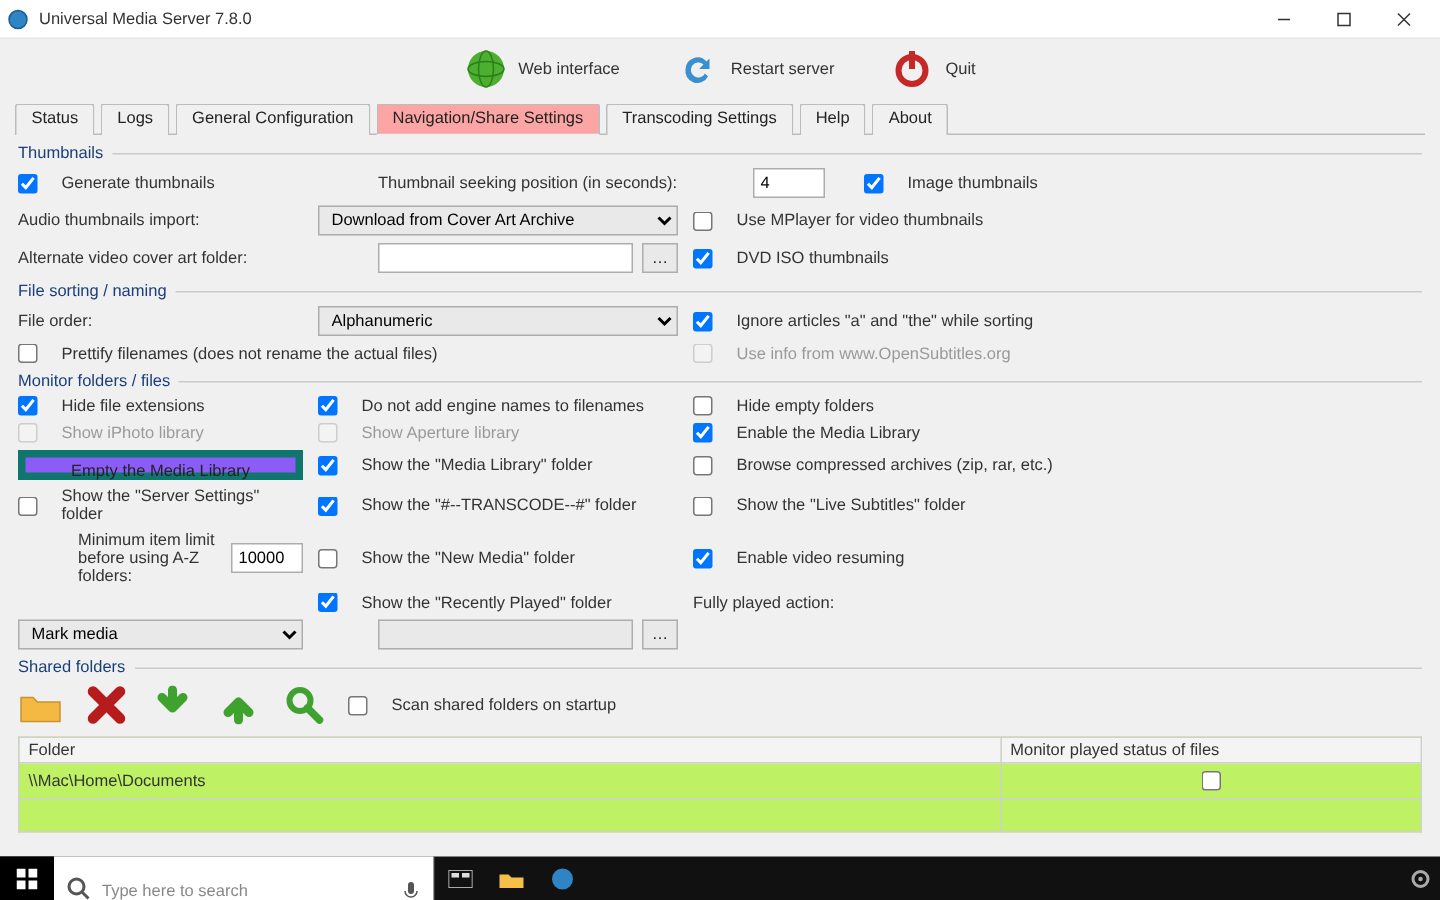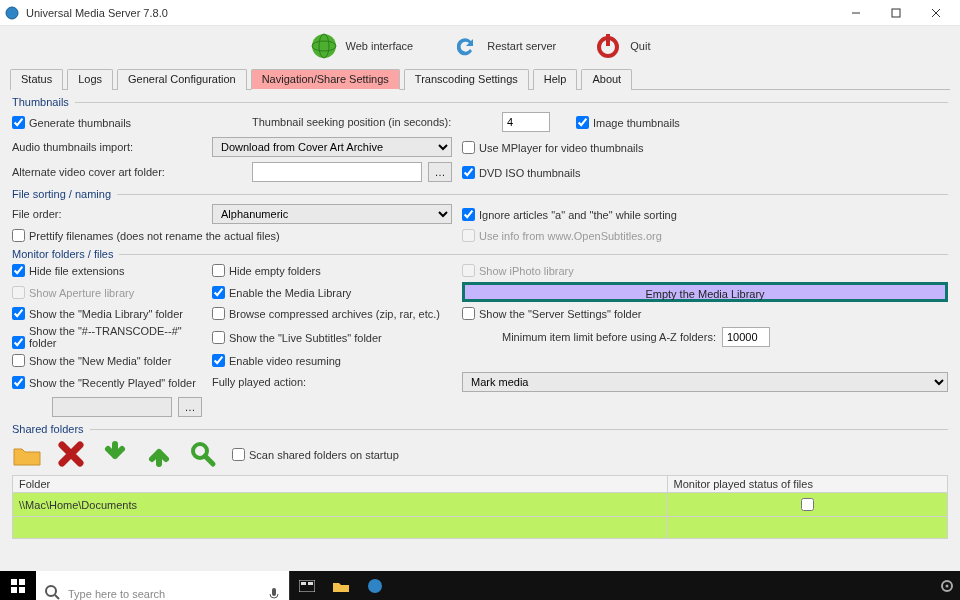--- a/index.html
+++ b/index.html
@@ -15,27 +15,27 @@
   .tbtn .ic { width:28px; height:28px; display:flex; align-items:center; justify-content:center; }
   .tbtn span.lbl { font-size:11px; color:#333; }
   .tabs { display:flex; gap:4px; padding:0 10px; margin-top:4px; }
   .tab { padding:3px 10px 4px; border:1px solid #bcbcbc; border-bottom:none; background:#f0f0f0; font-size:11px; border-radius:2px 2px 0 0; position:relative; top:1px; }
   .tab.active { background:#fca5a5; border-bottom:1px solid #f0f0f0; z-index:2; }
   .tabline { border-top:1px solid #bcbcbc; margin:0 10px; }
   .panel { padding:0 12px 6px 12px; height:468px; overflow-y:scroll; }
   .section-title { color:#1a3e7a; font-size:11px; margin-top:6px; display:flex; align-items:center; }
   .section-title::after { content:""; flex:1; height:1px; background:#c9c9c9; margin-left:6px; }
   .grid { display:grid; grid-template-columns: 190px 240px 1fr; column-gap:10px; row-gap:5px; align-items:center; margin-top:4px;}
-  .chk { display:flex; align-items:flex-end; gap:4px; }
+  .chk { display:flex; align-items:center; gap:16px; }
   .chk input { width:13px; height:13px; margin:0;}
   label.plain, span.plain { font-size:11px; color:#333; }
   input.txt, select.sel { height:20px; font-size:11px; border:1px solid #adadad; background:#fff; padding:1px 4px; width:100%; }
   select.sel { background:#e9e9e9; }
   .smallnum { width:48px!important; }
-  .btnflat { height:20px; border:3px solid #0f766e; background:#c4b5fd; font-size:11px; width:100%; text-align:center; line-height:18px;}
+  .btnflat { height:20px; border:5px solid #0f766e; background:#8b5cf6; font-size:11px; width:100%; text-align:center; line-height:18px;}
   .col2 { display:flex; align-items:center; gap:6px;margin-left:40px; }
   .browsebtn { width:24px; height:20px; border:1px solid #adadad; background:#e9e9e9; text-align:center; line-height:18px; font-size:11px;}
   .muted label, .muted span, .muted input { color:#9a9a9a; }
   .sf-icons { display:flex; align-items:center; gap:14px; margin-top:4px;}
   .sf-icons .ic { width:30px; height:30px; display:flex; align-items:center; justify-content:center;}
   table.folders { width:100%; border:1px solid #bcbcbc; border-collapse:collapse; margin-top:6px; font-size:11px; background:#bef264;}
   table.folders th, table.folders td { border:1px solid #d0d0d0; text-align:left; padding:2px 6px; font-weight:normal; color:#333;}
   table.folders th { background:#f4f4f4;}
   .taskbar { position:absolute; left:0; right:0; bottom:0; height:29px; background:#111; color:#ddd; display:flex; align-items:center; }
   .taskbar .start { width:36px; height:29px; background:#000; display:flex; align-items:center; justify-content:center;}
@@ -172,20 +172,24 @@
         </div>
     </div>
 
     <div class="section-title">Monitor folders / files</div>
     <div class="grid">
       <div class="chk">
           <input type="checkbox" checked="" style="">
           <label class="plain">Hide file extensions</label>
         </div>
       <div class="chk">
+          <input type="checkbox" checked="" style="">
+          <label class="plain">Do not add engine names to filenames</label>
+        </div>
+      <div class="chk">
           <input type="checkbox" style="">
           <label class="plain">Hide empty folders</label>
         </div>
 
       <div class="chk muted">
           <input type="checkbox" disabled="" style="">
           <label class="plain">Show iPhoto library</label>
         </div>
       <div class="chk muted">
           <input type="checkbox" disabled="" style="">

